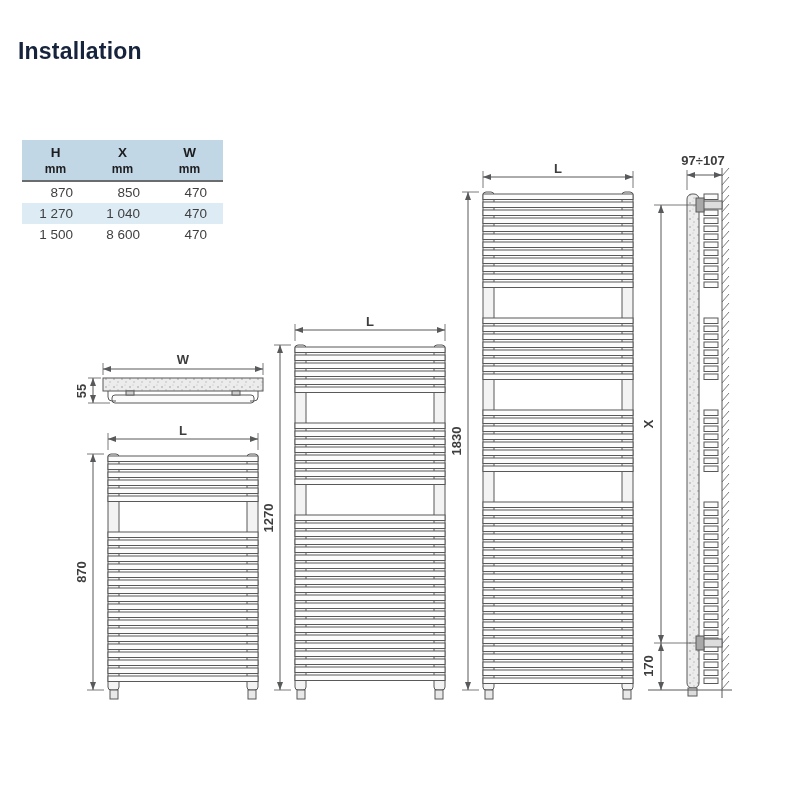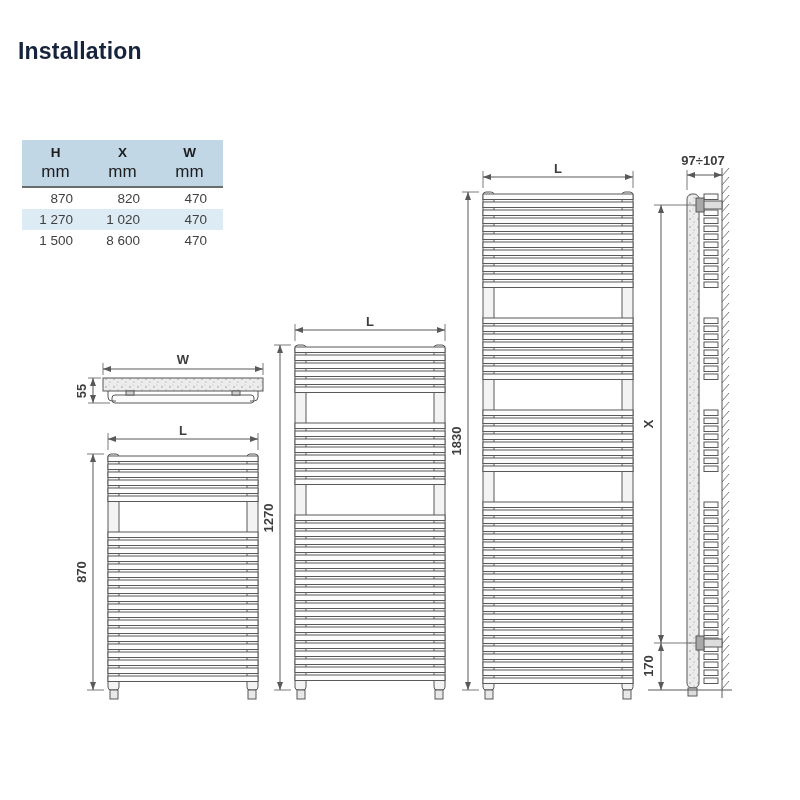--- a/index.html
+++ b/index.html
@@ -3,21 +3,21 @@
 <meta charset="utf-8">
 <style>
   html,body{margin:0;padding:0;background:#ffffff;}
   #page{position:relative;width:800px;height:800px;background:#fff;overflow:hidden;margin-top:32px;}
   .page-title{position:absolute;left:18px;top:6px;font:bold 23px "Liberation Sans",sans-serif;color:#16233c;letter-spacing:.2px;}
   
   .dim-table{position:absolute;left:22px;top:108px;width:201px;font-family:"Liberation Sans",sans-serif;}
   .thead{display:grid;grid-template-columns:repeat(3,67px);background:#c1d7e6;border-bottom:2px solid #6b6c6e;}
   .th{text-align:center;padding:5px 0 4px;}
   .hname{font-weight:bold;font-size:13.5px;color:#1d1d1f;line-height:1.25;}
-  .hunit{font-weight:normal;font-size:17px;color:#1d1d1f;line-height:1.2;}
+  .hunit{font-weight:bold;font-size:12px;color:#1d1d1f;line-height:1.2;}
   .tr{display:grid;grid-template-columns:repeat(3,67px);}
   .tr.alt{background:#dcebf4;}
   .td{text-align:right;padding:3px 16px 3px 0;font-size:13.5px;color:#3f3f3f;}
   
   #diagram{position:absolute;left:0;top:0;width:800px;height:800px;}
   .dims-text text{text-anchor:middle;font:bold 13px "Liberation Sans",sans-serif;fill:#3d3d3d;}
 </style>
 </head>
 <body>
 
@@ -35,26 +35,26 @@
         <div class="hname">X</div>
         <div class="hunit">mm</div>
       </div>
       <div class="th">
         <div class="hname">W</div>
         <div class="hunit">mm</div>
       </div>
     </div>
     <div class="tr">
       <div class="td">870</div>
-      <div class="td">820</div>
+      <div class="td">850</div>
       <div class="td">470</div>
     </div>
     <div class="tr alt">
       <div class="td">1 270</div>
-      <div class="td">1 020</div>
+      <div class="td">1 040</div>
       <div class="td">470</div>
     </div>
     <div class="tr">
       <div class="td">1 500</div>
       <div class="td">8 600</div>
       <div class="td">470</div>
     </div>
   </div>
 
   <svg id="diagram" viewBox="0 0 800 800">

